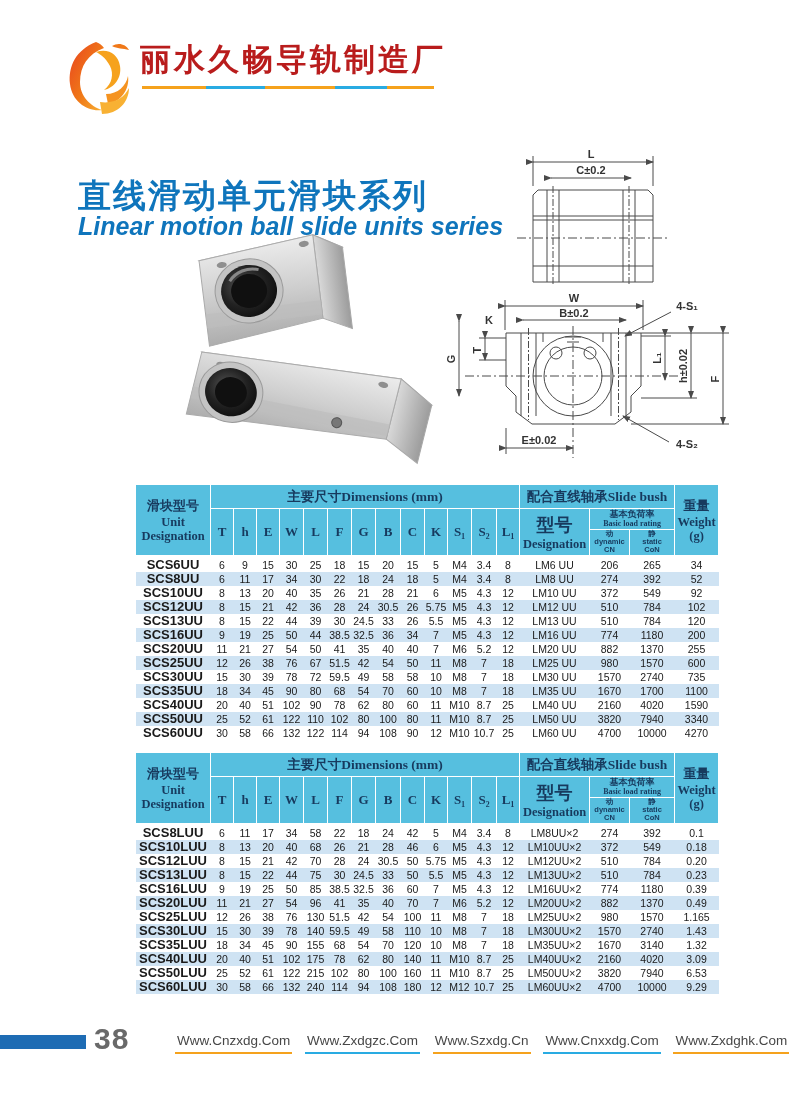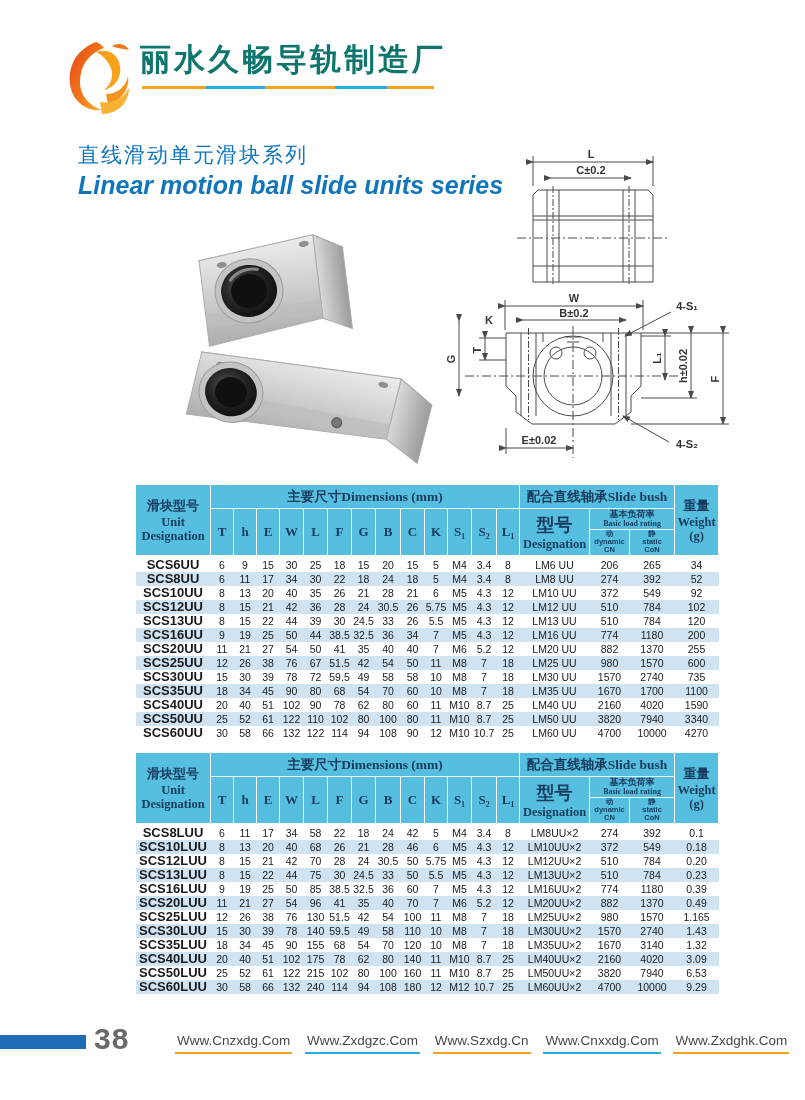--- a/index.html
+++ b/index.html
@@ -4,28 +4,28 @@
 <style>
   * { margin:0; padding:0; box-sizing:border-box; }
   body { background:#fff; font-family:"Liberation Sans", sans-serif; }
   .page { position:relative; width:805px; height:1100px; background:#fff; overflow:hidden; }
 
   
   .logo-block { position:absolute; left:66px; top:36px; }
   .logo-row { display:flex; align-items:flex-start; }
   .logo-icon { width:66px; height:84px; }
   .logo-text { margin-left:8px; }
-  .company-name { font-size:31px; font-weight:bold; color:#0f766e; letter-spacing:3px; line-height:48px; white-space:nowrap; }
+  .company-name { font-size:31px; font-weight:bold; color:#b91c1c; letter-spacing:3px; line-height:48px; white-space:nowrap; }
   .logo-underline { height:3px; width:292px; margin:2px 0 3px 2px;
     background:linear-gradient(90deg,#f5a21d 0 22%,#29abe2 22% 42%,#f5a21d 42% 66%,#29abe2 66% 84%,#f5a21d 84% 100%); }
   .tagline { font-size:19px; font-weight:bold; color:#f0871e; letter-spacing:1px; white-space:nowrap; }
 
   
   .title-block { position:absolute; left:78px; top:140px; color:#0f75bc; }
-  .title-zh { font-size:21px; font-weight:normal; letter-spacing:2px; line-height:30px; }
+  .title-zh { font-size:33px; font-weight:bold; letter-spacing:2px; line-height:30px;margin-top:41px; }
   .title-en { font-size:25px; font-weight:bold; line-height:31px;font-style:italic; }
   .title-series { font-size:25px; font-weight:bold; line-height:31px; letter-spacing:1px; }
 
   
   .photos { position:absolute; left:142px; top:228px; }
   .tech-drawing { position:absolute; left:443px; top:146px; }
   .tech-drawing text { font-family:"Liberation Sans", sans-serif; font-size:11px; fill:#333; font-weight:bold; }
 
   
   table.spec { position:absolute; left:135px; width:584px; border-collapse:collapse; table-layout:fixed; }

